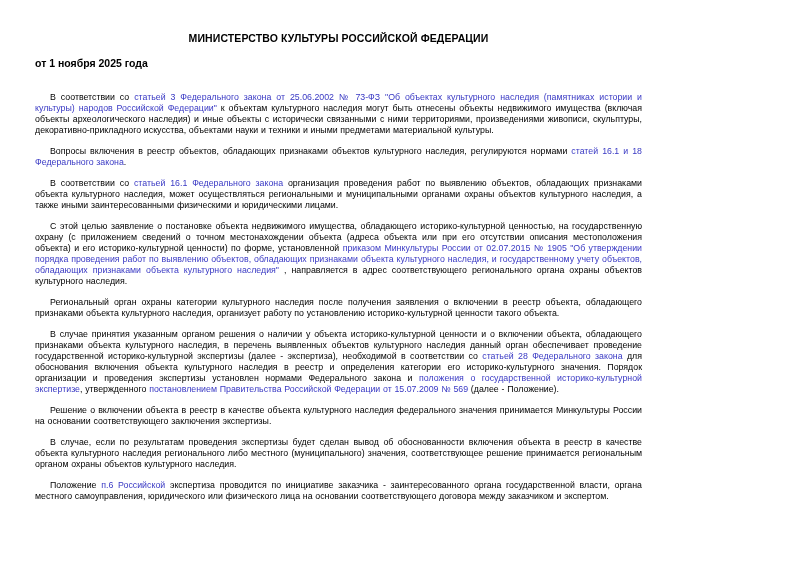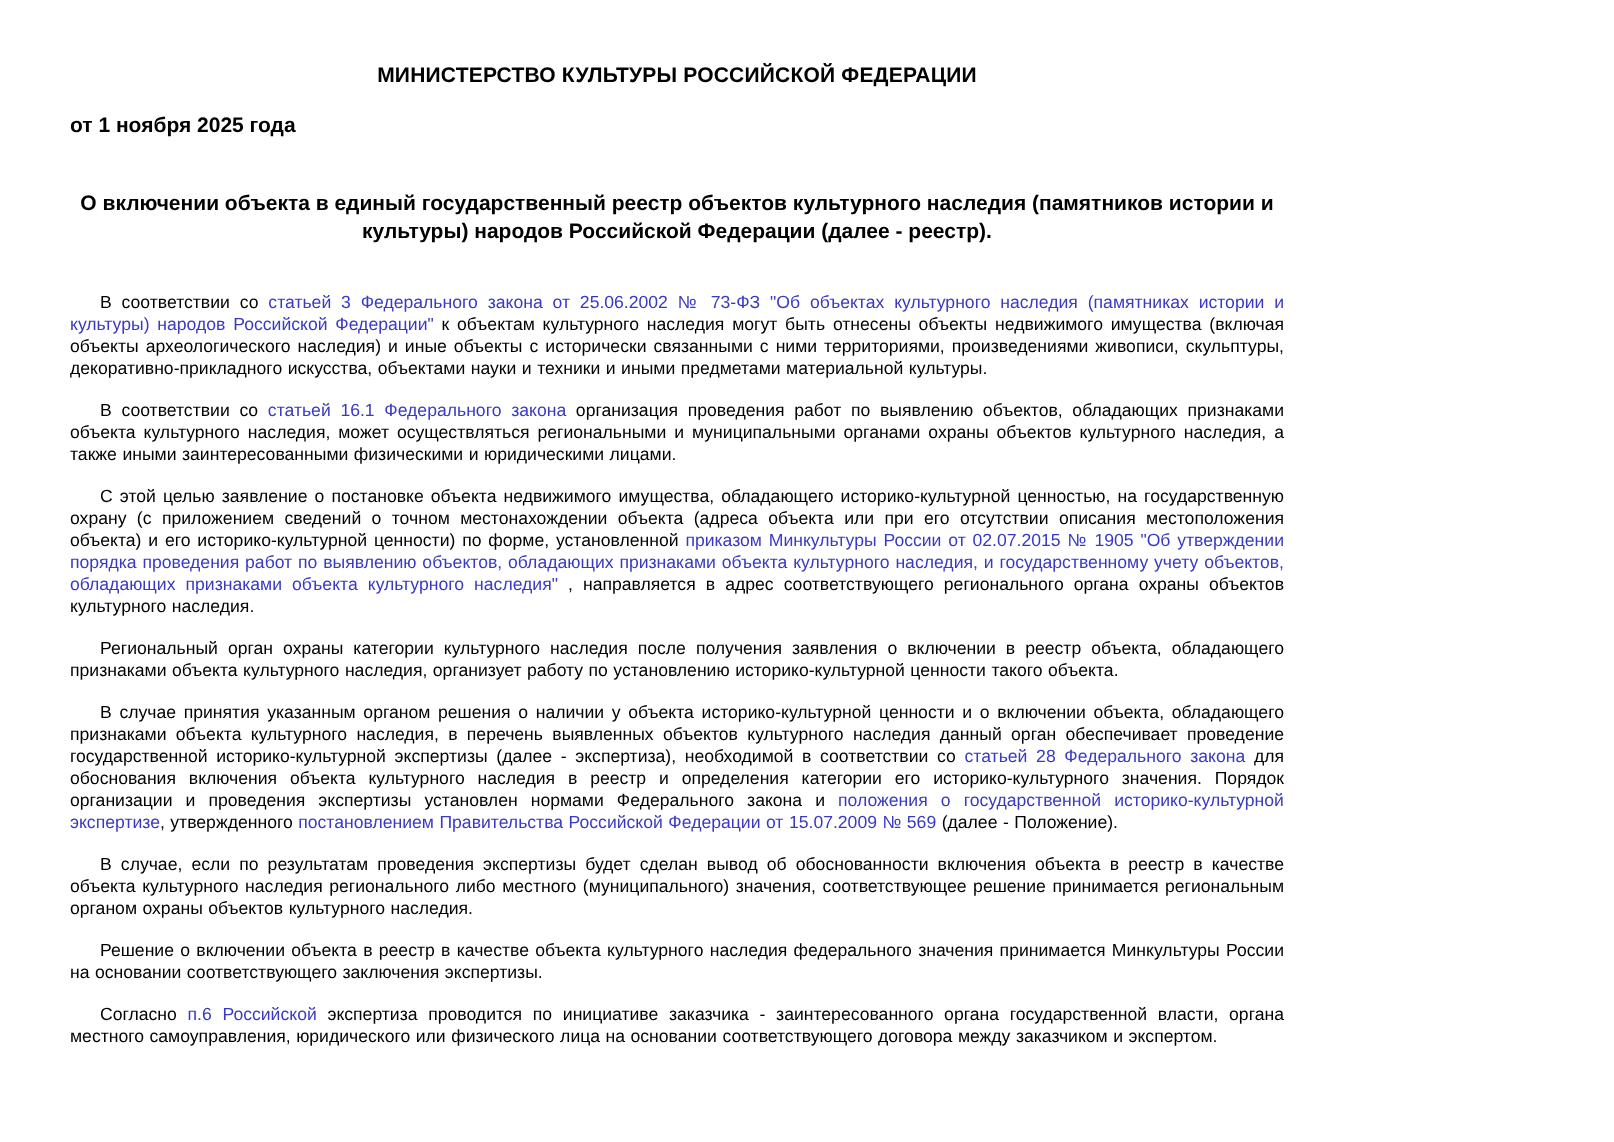--- a/index.html
+++ b/index.html
@@ -51,24 +51,24 @@
     color: var(--link-color, #3939c4);
     cursor: pointer;
   }
 </style>
 </head>
 <body style="background: rgb(255, 255, 255);">
 
 <div class="page">
   <div class="doc-title">МИНИСТЕРСТВО КУЛЬТУРЫ РОССИЙСКОЙ ФЕДЕРАЦИИ</div>
   <div class="doc-date">от 1 ноября 2025 года</div>
-  <div class="doc-subject">О включении объекта в единый государственный реестр объектов культурного наследия (памятников истории и культуры) народов Российской Федерации (далее - реестр).</div>
   <div class="doc-body">
       <p class="para"><span>В соответствии со </span><span class="doc-link">статьей 3 Федерального закона от 25.06.2002 № 73-ФЗ "Об объектах культурного наследия (памятниках истории и культуры) народов Российской Федерации"</span><span> к объектам культурного наследия могут быть отнесены объекты недвижимого имущества (включая объекты археологического наследия) и иные объекты с исторически связанными с ними территориями, произведениями живописи, скульптуры, декоративно-прикладного искусства, объектами науки и техники и иными предметами материальной культуры.</span></p>
+      <p class="para"><span>Вопросы включения в реестр объектов, обладающих признаками объектов культурного наследия, регулируются нормами </span><span class="doc-link">статей 16.1 и 18 Федерального закона</span><span>.</span></p>
       <p class="para"><span>В соответствии со </span><span class="doc-link">статьей 16.1 Федерального закона</span><span> организация проведения работ по выявлению объектов, обладающих признаками объекта культурного наследия, может осуществляться региональными и муниципальными органами охраны объектов культурного наследия, а также иными заинтересованными физическими и юридическими лицами.</span></p>
       <p class="para"><span>С этой целью заявление о постановке объекта недвижимого имущества, обладающего историко-культурной ценностью, на государственную охрану (с приложением сведений о точном местонахождении объекта (адреса объекта или при его отсутствии описания местоположения объекта) и его историко-культурной ценности) по форме, установленной </span><span class="doc-link">приказом Минкультуры России от 02.07.2015 № 1905 "Об утверждении порядка проведения работ по выявлению объектов, обладающих признаками объекта культурного наследия, и государственному учету объектов, обладающих признаками объекта культурного наследия"</span><span> , направляется в адрес соответствующего регионального органа охраны объектов культурного наследия.</span></p>
       <p class="para"><span>Региональный орган охраны категории культурного наследия после получения заявления о включении в реестр объекта, обладающего признаками объекта культурного наследия, организует работу по установлению историко-культурной ценности такого объекта.</span></p>
       <p class="para"><span>В случае принятия указанным органом решения о наличии у объекта историко-культурной ценности и о включении объекта, обладающего признаками объекта культурного наследия, в перечень выявленных объектов культурного наследия данный орган обеспечивает проведение государственной историко-культурной экспертизы (далее - экспертиза), необходимой в соответствии со </span><span class="doc-link">статьей 28 Федерального закона</span><span> для обоснования включения объекта культурного наследия в реестр и определения категории его историко-культурного значения. Порядок организации и проведения экспертизы установлен нормами Федерального закона и </span><span class="doc-link">положения о государственной историко-культурной экспертизе</span><span>, утвержденного </span><span class="doc-link">постановлением Правительства Российской Федерации от 15.07.2009 № 569</span><span> (далее - Положение).</span></p>
+      <p class="para"><span>Решение о включении объекта в реестр в качестве объекта культурного наследия федерального значения принимается Минкультуры России на основании соответствующего заключения экспертизы.</span></p>
       <p class="para"><span>В случае, если по результатам проведения экспертизы будет сделан вывод об обоснованности включения объекта в реестр в качестве объекта культурного наследия регионального либо местного (муниципального) значения, соответствующее решение принимается региональным органом охраны объектов культурного наследия.</span></p>
-      <p class="para"><span>Решение о включении объекта в реестр в качестве объекта культурного наследия федерального значения принимается Минкультуры России на основании соответствующего заключения экспертизы.</span></p>
-      <p class="para"><span>Согласно </span><span class="doc-link">п.6 Российской</span><span> экспертиза проводится по инициативе заказчика - заинтересованного органа государственной власти, органа местного самоуправления, юридического или физического лица на основании соответствующего договора между заказчиком и экспертом.</span></p>
+      <p class="para"><span>Положение </span><span class="doc-link">п.6 Российской</span><span> экспертиза проводится по инициативе заказчика - заинтересованного органа государственной власти, органа местного самоуправления, юридического или физического лица на основании соответствующего договора между заказчиком и экспертом.</span></p>
     </div>
 </div>
 
 </body></html>

